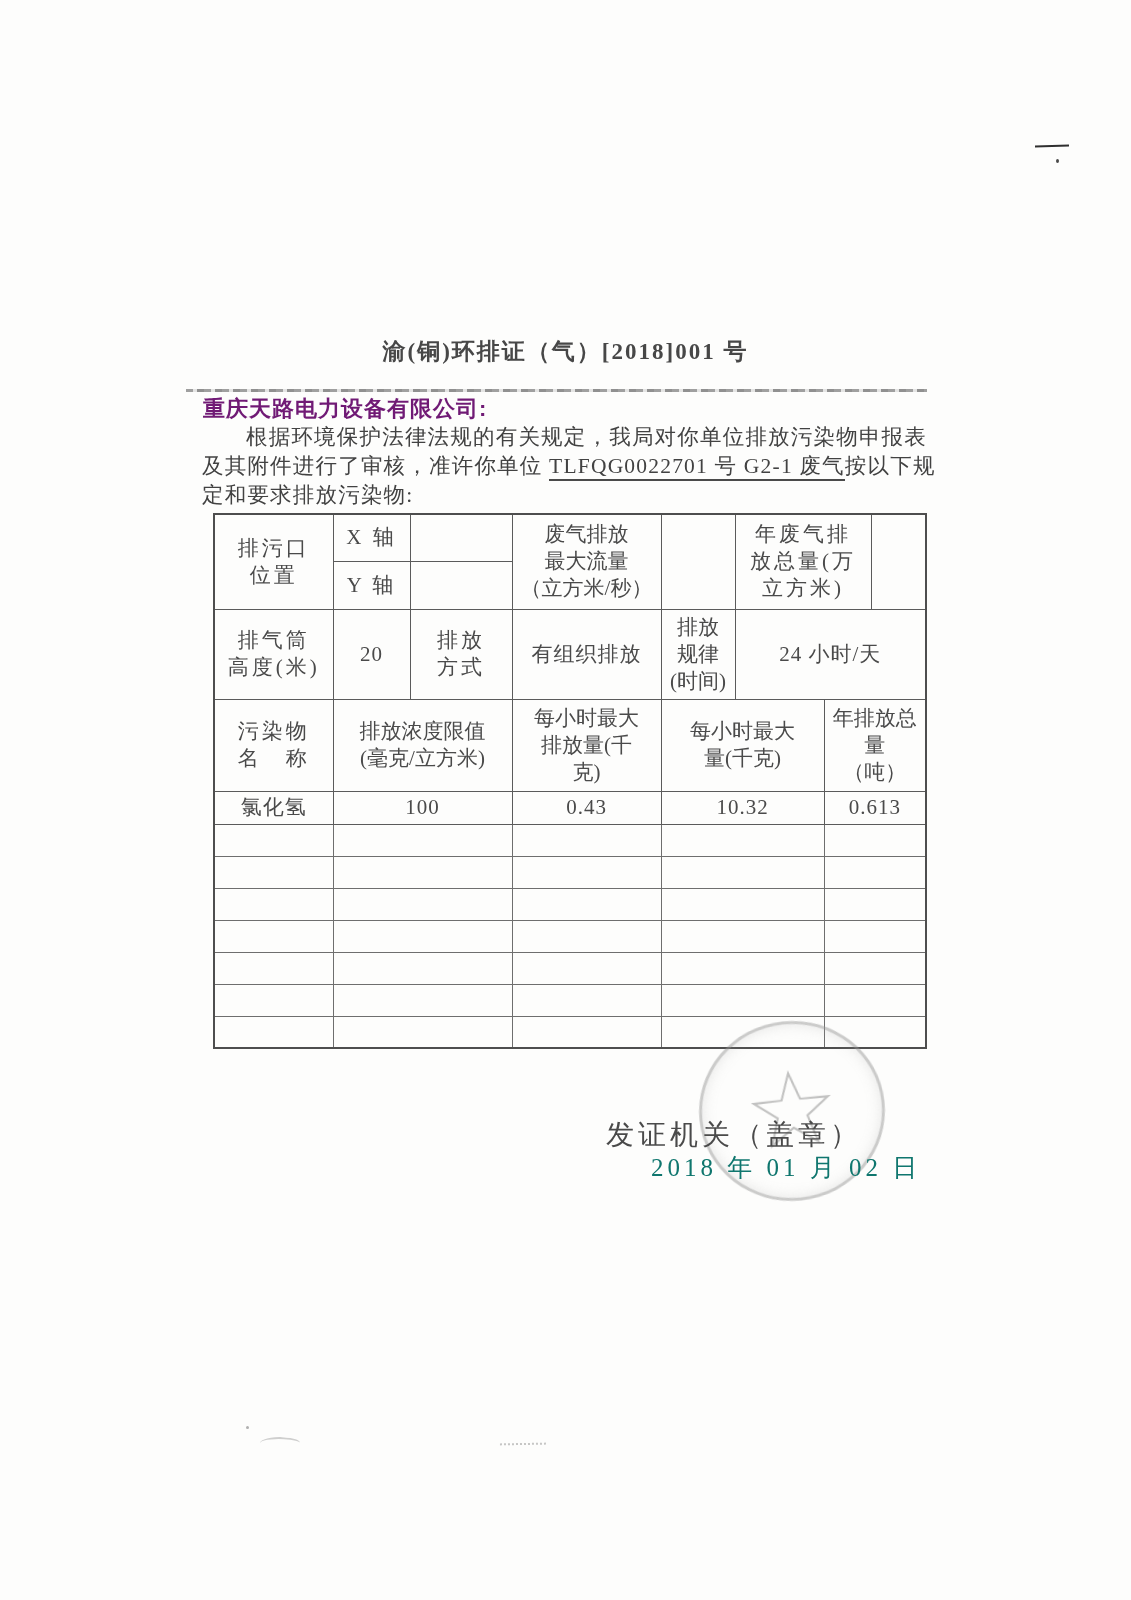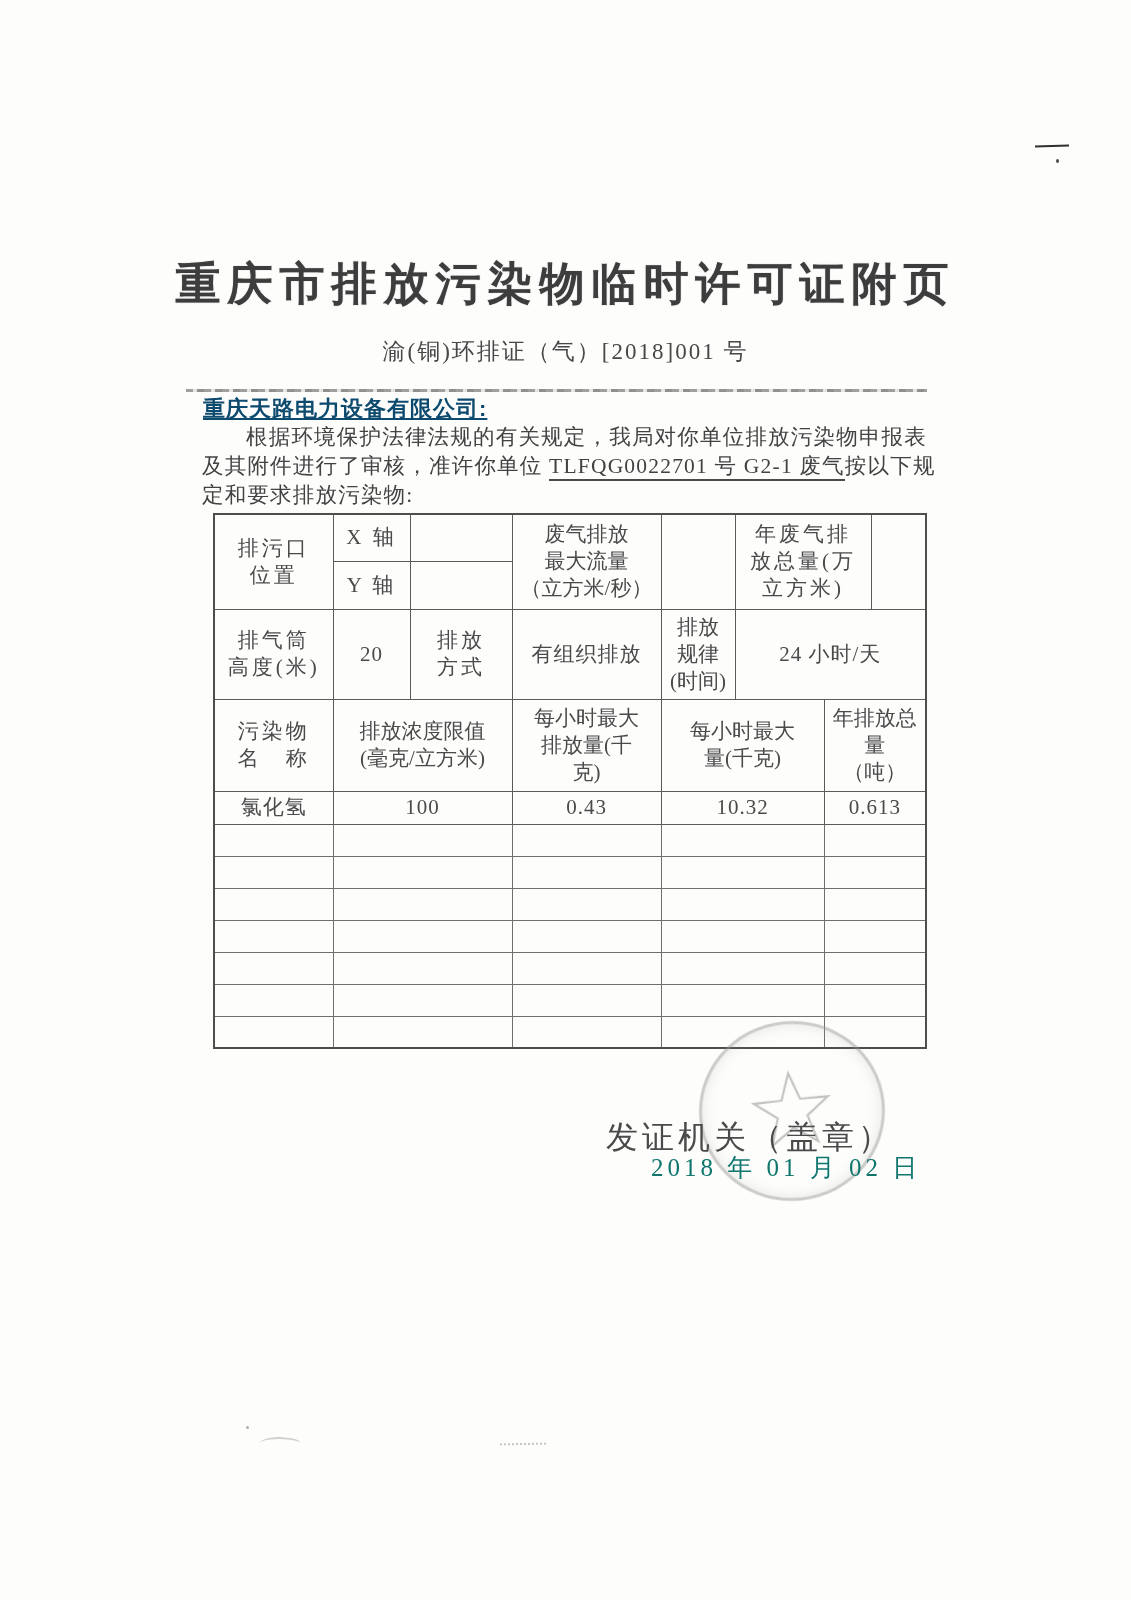--- a/index.html
+++ b/index.html
@@ -9,30 +9,30 @@
     font-family:"Liberation Serif", serif;
   }
   .title{
     position:absolute; left:0; right:0; top:254px; margin:0;
     text-align:center; font-size:45px; font-weight:700; letter-spacing:7px;
     color:#3d3d3d; font-family:"Liberation Sans", sans-serif;
     text-shadow:0 0 1px rgba(60,60,60,.55);
   }
   .subtitle{
     position:absolute; left:0; right:0; top:336px;
-    text-align:center; font-size:23px; letter-spacing:2px; color:#474747;
+    text-align:center; font-size:23px; letter-spacing:2px; color:#474747;font-weight:bold;
   }
   .rule{
     position:absolute; left:186px; top:389px; width:741px; height:3px;
     background:repeating-linear-gradient(90deg,#8f8f8f 0 7px, rgba(170,170,170,.35) 7px 11px, #7d7d7d 11px 18px);
     opacity:.85;
   }
   .salutation{
     position:absolute; left:203px; top:394px; font-size:22px; font-weight:700;
-    letter-spacing:1px; color:#0c4a6e; font-family:"Liberation Sans", sans-serif;text-decoration:underline;
+    letter-spacing:1px; color:#701a75; font-family:"Liberation Sans", sans-serif;
   }
   .paragraph{ position:absolute; left:202px; top:423px; width:733px;
     font-size:21.5px; color:#424242; }
   .pline{ line-height:29px; letter-spacing:1.2px; white-space:nowrap; }
   .pline.indent{ text-indent:44px; }
   .u{ border-bottom:2px solid #4a4a4a; padding-bottom:1px;margin-top:12px; }
   .grid{
     position:absolute; left:213px; top:513px; width:712px;
     border-collapse:collapse; table-layout:fixed;
   }
@@ -53,21 +53,21 @@
   .rempty td{ border-color:#6e6e6e; }
   .stamp{
     position:absolute; left:699px; top:1021px; width:180px; height:174px;
     border:3px solid rgba(148,148,148,.48); border-radius:50%;
     transform:rotate(-6deg); pointer-events:none;
     box-shadow:inset 0 0 14px rgba(160,160,160,.25);
     filter:blur(.3px);
   }
   .stamp svg{ position:absolute; left:50%; top:50%; transform:translate(-50%,-52%); }
   .issuer{
-    position:absolute; left:606px; top:1116px; font-size:32px;
+    position:absolute; left:606px; top:1116px; font-size:28px;
     letter-spacing:4px; color:#4a4a4a;
   }
   .date{
     position:absolute; left:651px; top:1151px; font-size:25px;
     letter-spacing:4px; color:#0f766e;
   }
   .artifact{ position:absolute; pointer-events:none; }
   .dash-tr{ left:1035px; top:145px; width:34px; height:2px; background:#2f2f2f; transform:rotate(-1.5deg); }
   .dot-tr{ left:1056px; top:159px; width:3px; height:4px; background:#4a4a4a; border-radius:50%; }
   .smudge-1{ left:260px; top:1437px; width:40px; height:10px;
@@ -77,21 +77,20 @@
   .dot-bl{ left:246px; top:1426px; width:3px; height:3px; background:rgba(100,100,100,.5); border-radius:50%; }
 </style>
 </head>
 <body>
 
 <div class="page">
 
   <div class="artifact dash-tr"></div>
   <div class="artifact dot-tr"></div>
 
-  <h1 class="title">重庆市排放污染物临时许可证附页</h1>
   <div class="subtitle">渝(铜)环排证（气）[2018]001 号</div>
   <div class="rule"></div>
   <div class="salutation">重庆天路电力设备有限公司:</div>
 
   <div class="paragraph">
     <div class="pline indent">根据环境保护法律法规的有关规定，我局对你单位排放污染物申报表</div>
     <div class="pline"><span>及其附件进行了审核，准许你单位 </span><span class="u">TLFQG0022701 号 G2-1 废气</span><span>按以下规</span></div>
     <div class="pline">定和要求排放污染物:</div>
   </div>
 

